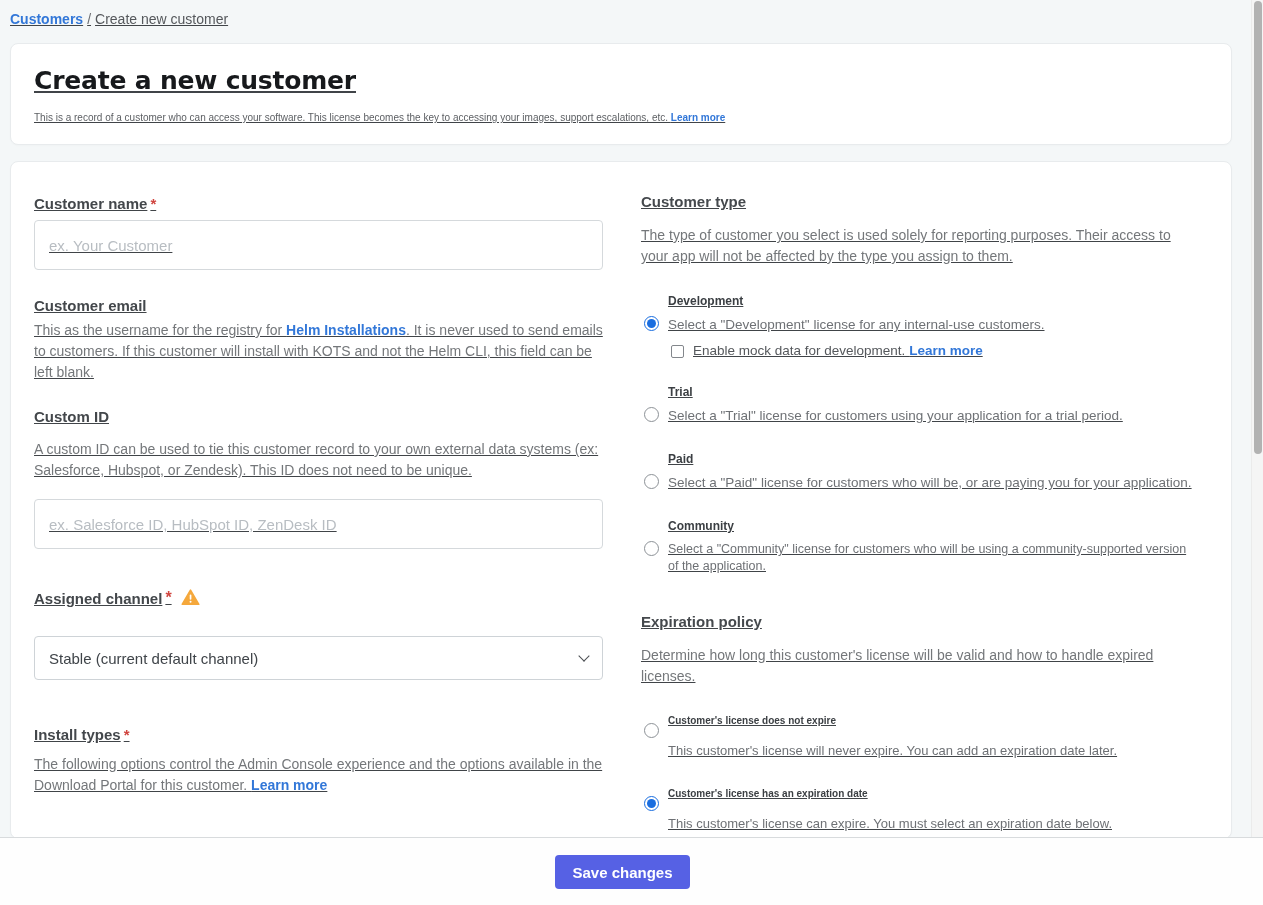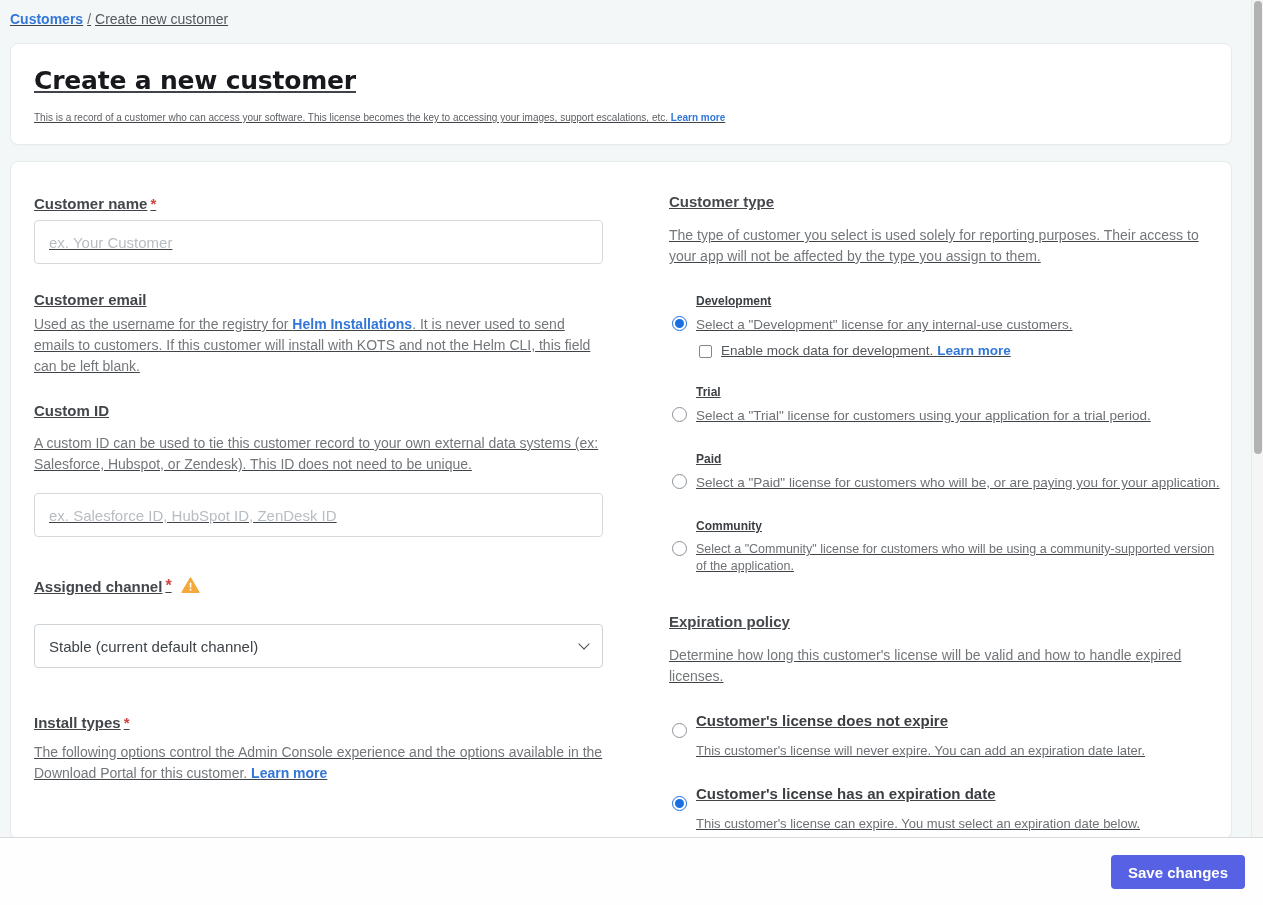--- a/index.html
+++ b/index.html
@@ -30,31 +30,31 @@
     font-family:"DejaVu Sans", sans-serif;
     font-size:25px; line-height:30px;
     font-weight:700; color:#17191c; letter-spacing:-0.2px;
   }
   .header-desc { margin-top:12px; font-size:10px; line-height:20px; color:#5c5f63; }
   a.inline-link { color:#3277d8; font-weight:600; text-decoration:none; cursor:pointer; }
 
   .form-card {
     height:678px; overflow:hidden;
     padding:24px 23px 0 23px;
-    display:flex; align-items:flex-start;gap:28px;
+    display:flex; align-items:flex-start;
   }
   .col-left { width:569px; flex:none; }
   .col-right { margin-left:38px; width:555px; flex:none; }
 
   
   .field-label { font-size:15px; font-weight:600; color:#43474b; line-height:20px; }
   .req { color:#d0453f; font-weight:600; margin-left:3px; }
   .para { font-size:14px; line-height:21px; color:#74777a; }
   .text-input {
-    width:100%; height:44px; margin-top:0;
+    width:100%; height:50px; margin-top:0;
     border:1px solid #d5d9dc; border-radius:4px;
     padding:0 14px; font-size:15px; color:#3c4045;
     font-family:"Liberation Sans", sans-serif;
     background:#fff; outline:none; display:block;
   }
   .text-input::placeholder { color:#b8bdc2; }
   .mt6{margin-top:6px;}
   .label-row { display:flex; }
   .warn-icon { margin-left:9px; display:inline-flex; }
 
@@ -95,40 +95,40 @@
   .checkbox {
     flex:none; width:13px; height:13px;
     border:1px solid #83878c; border-radius:2px; background:#fff; cursor:pointer;
   }
   .check-label { margin-left:9px; font-size:13.5px; color:#55585c; line-height:18px; }
 
   
   .exp-desc { margin-left:27px; margin-top:4px; font-size:13px; line-height:18px; color:#6e7175; }
   .exp-head { display:flex; align-items:flex-start; }
   .exp-head .radio { margin-top:12px; }
-  .exp-title { margin-left:9px; font-size:15px; font-weight:600; color:#3b3f43; line-height:20px;text-align:right; }
+  .exp-title { margin-left:9px; font-size:10px; font-weight:600; color:#3b3f43; line-height:20px;text-align:right; }
 
   
   .s-label1{margin-top:8px;}
   .s-label2{margin-top:26px;} .s-para1{margin-top:4px;}
   .s-input2{margin-top:14px;} .s-label3{margin-top:24px;}
   .s-para2{margin-top:12px;} .s-input3{margin-top:18px;}
   .s-label4{margin-top:40px;} .s-label5{margin-top:45px;}
   .s-para3{margin-top:9px;}
   .s-h1{margin-top:6px;} .s-rpara{margin-top:13px;}
   .s-dev{margin-top:24px;} .s-trial{margin-top:22px;}
   .s-paid{margin-top:24px;} .s-comm{margin-top:24px;}
   .s-h2{margin-top:37px;} .s-epara{margin-top:13px;}
   .s-e1{margin-top:24px;} .s-e2{margin-top:24px;}
 
   
   .footer {
     position:absolute; left:0; bottom:0; width:1263px; height:68px;
     background:#fefefe; border-top:1px solid #d8dbdd;
-    display:flex; justify-content:flex-end; align-items:flex-start;
+    display:flex; justify-content:center; align-items:flex-start;
     padding:17px 18px 0 0;
   }
   .save-btn {
     height:34px; padding:0 17px;
     background:#5661e4; color:#fff;
     border:none; border-radius:4px;
     font-family:"Liberation Sans", sans-serif;
     font-size:15px; font-weight:700; cursor:pointer;
   }
 
@@ -163,21 +163,21 @@
 
     <div class="col-left">
 
       <div class="field-label s-label1">
         <span>Customer name</span><span class="req">*</span>
       </div>
       <input class="text-input mt6" type="text" placeholder="ex. Your Customer" style="">
 
       <div class="field-label s-label2">Customer email</div>
       <div class="para s-para1">
-        <span>Used as the username for the registry for </span><a class="inline-link">Helm Installations</a><span>. It is never used to send emails to customers. If this customer will install with KOTS and not the Helm CLI, this field can be left blank.</span>
+        <span>This as the username for the registry for </span><a class="inline-link">Helm Installations</a><span>. It is never used to send emails to customers. If this customer will install with KOTS and not the Helm CLI, this field can be left blank.</span>
       </div>
 
       <div class="field-label s-label3">Custom ID</div>
       <div class="para s-para2">A custom ID can be used to tie this customer record to your own external data systems (ex: Salesforce, Hubspot, or Zendesk). This ID does not need to be unique.</div>
       <input class="text-input s-input3" type="text" placeholder="ex. Salesforce ID, HubSpot ID, ZenDesk ID" style="">
 
       <div class="label-row s-label4">
         <span class="field-label">Assigned channel</span>
           <span class="req">*</span>
         <span class="warn-icon">

